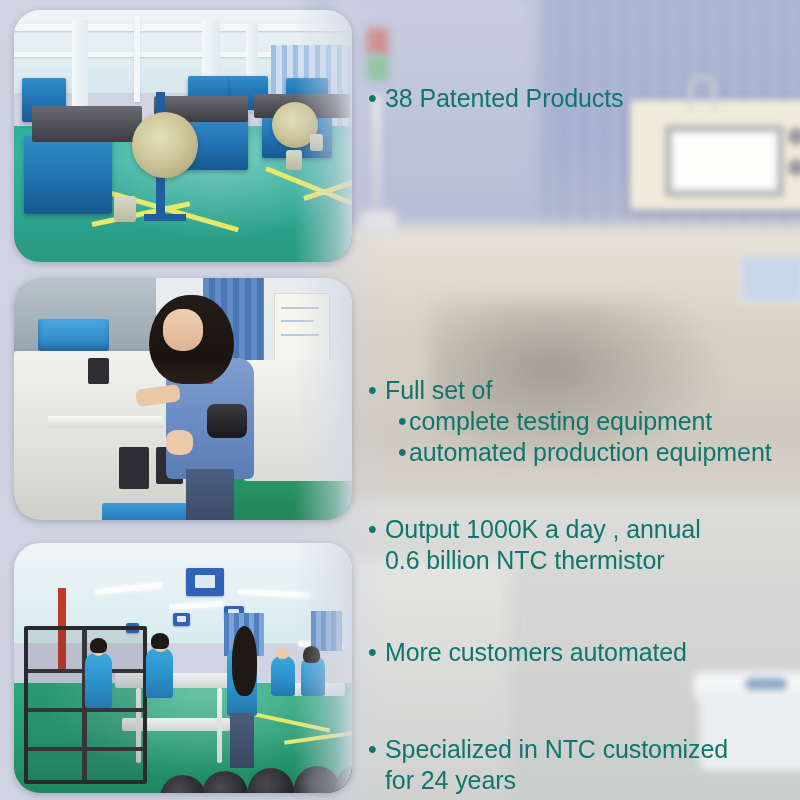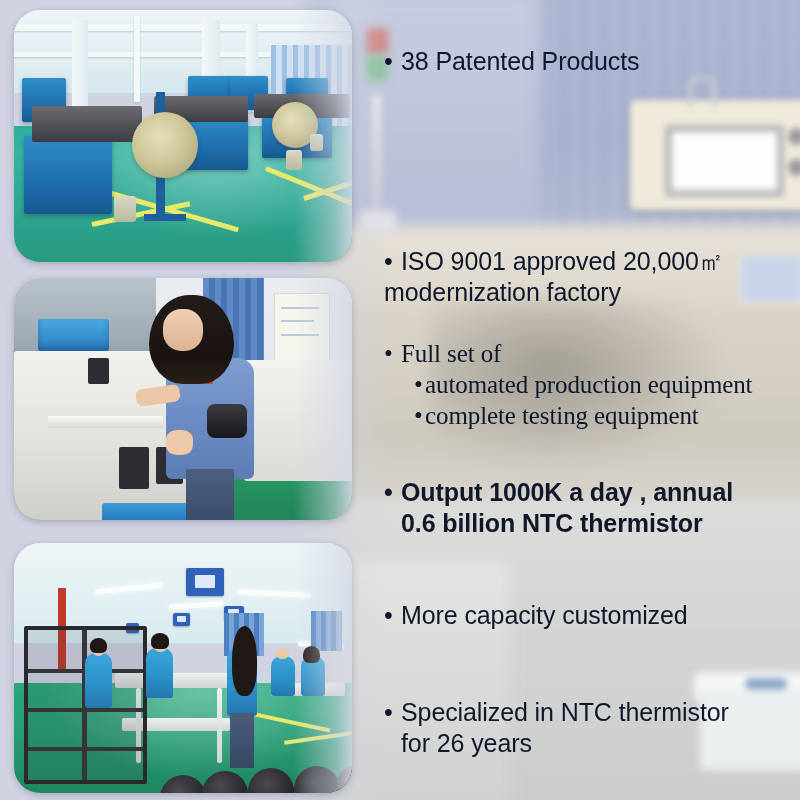--- a/index.html
+++ b/index.html
@@ -187,22 +187,22 @@
   .p3-spool{position:absolute;width:46px;height:46px;border-radius:50%;
     background:radial-gradient(circle at 40% 35%, #4a4a50 0%, #2b2b31 55%, #151518 100%);}
   .p3-curtain{position:absolute;background:repeating-linear-gradient(90deg,#4e7fc0 0 5px,#7aa3d8 5px 10px);}
 
   
   .ph-fade{position:absolute;right:0;top:0;width:58px;height:100%;
     background:linear-gradient(90deg,rgba(210,214,226,0) 0%, rgba(212,216,228,.55) 70%, rgba(213,217,229,.9) 100%);}
 
   
   .bullets{position:absolute;left:360px;top:0;width:440px;height:800px;}
-  .bl{position:absolute;left:24px;color:#0f172a;font-size:25px;line-height:31px;
-      white-space:nowrap;letter-spacing:-.1px;}
+  .bl{position:absolute;left:8px;color:#0f766e;font-size:25px;line-height:31px;
+      white-space:nowrap;letter-spacing:-.1px;margin-top:37px;}
   .bl .b{display:inline-block;width:17px;}
   .bl .cont{display:block;margin-left:17px;}
   .sub{font-size:25px;line-height:31px;margin-left:30px;white-space:nowrap;}
   .sub .b2{display:inline-block;width:11px;}
   .sup{font-size:25px;}
 </style>
 </head>
 <body>
 
 <div class="slide">
@@ -385,43 +385,39 @@
   </div>
 
   <div class="bullets">
 
     <div class="bl" style="top:46px;">
       <span class="b">•</span><span>38 Patented Products</span>
     </div>
 
 
 
-    <div class="bl" style="top:246px;">
-      <span class="b">•</span><span class="sup">ISO 9001 approved 20,000㎡</span>
-      <span style="display:block;margin-left:0;">modernization factory</span>
-    </div>
-
-    <div class="bl" style="top:338px;font-family:Liberation Serif, serif;">
+
+    <div class="bl" style="top:338px;">
       <span class="b">•</span><span>Full set of</span>
+      <span class="sub" style="display:block;">
+        <span class="b2">•</span><span>complete testing equipment</span>
+      </span>
       <span class="sub" style="display:block;">
         <span class="b2">•</span><span>automated production equipment</span>
       </span>
-      <span class="sub" style="display:block;">
-        <span class="b2">•</span><span>complete testing equipment</span>
-      </span>
-    </div>
-
-    <div class="bl" style="top:477px;font-weight:bold;">
+    </div>
+
+    <div class="bl" style="top:477px;">
       <span class="b">•</span><span>Output 1000K a day , annual</span>
       <span class="cont">0.6 billion NTC thermistor</span>
     </div>
 
     <div class="bl" style="top:600px;">
-      <span class="b">•</span><span>More capacity customized</span>
+      <span class="b">•</span><span>More customers automated</span>
     </div>
 
     <div class="bl" style="top:697px;">
-      <span class="b">•</span><span>Specialized in NTC thermistor</span>
-      <span class="cont">for 26 years</span>
+      <span class="b">•</span><span>Specialized in NTC customized</span>
+      <span class="cont">for 24 years</span>
     </div>
 
   </div>
 </div>
 
 </body></html>

